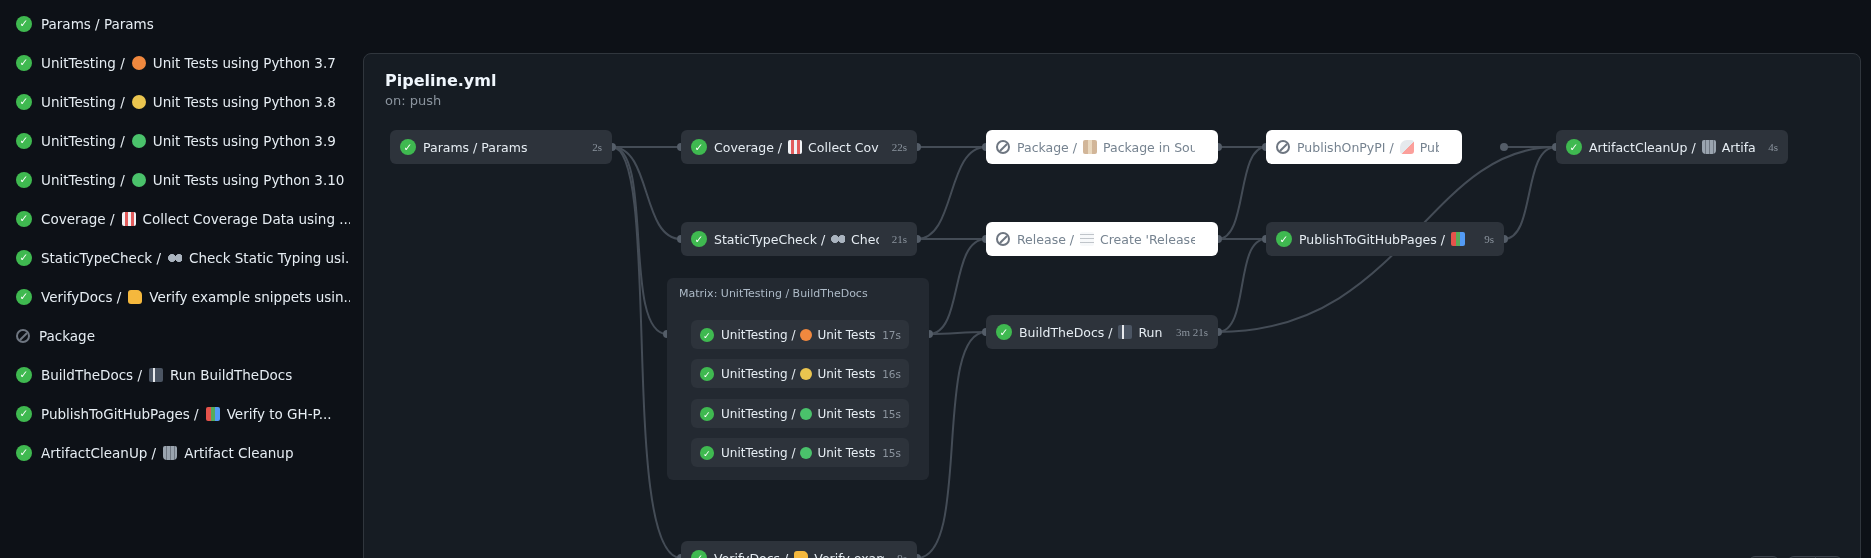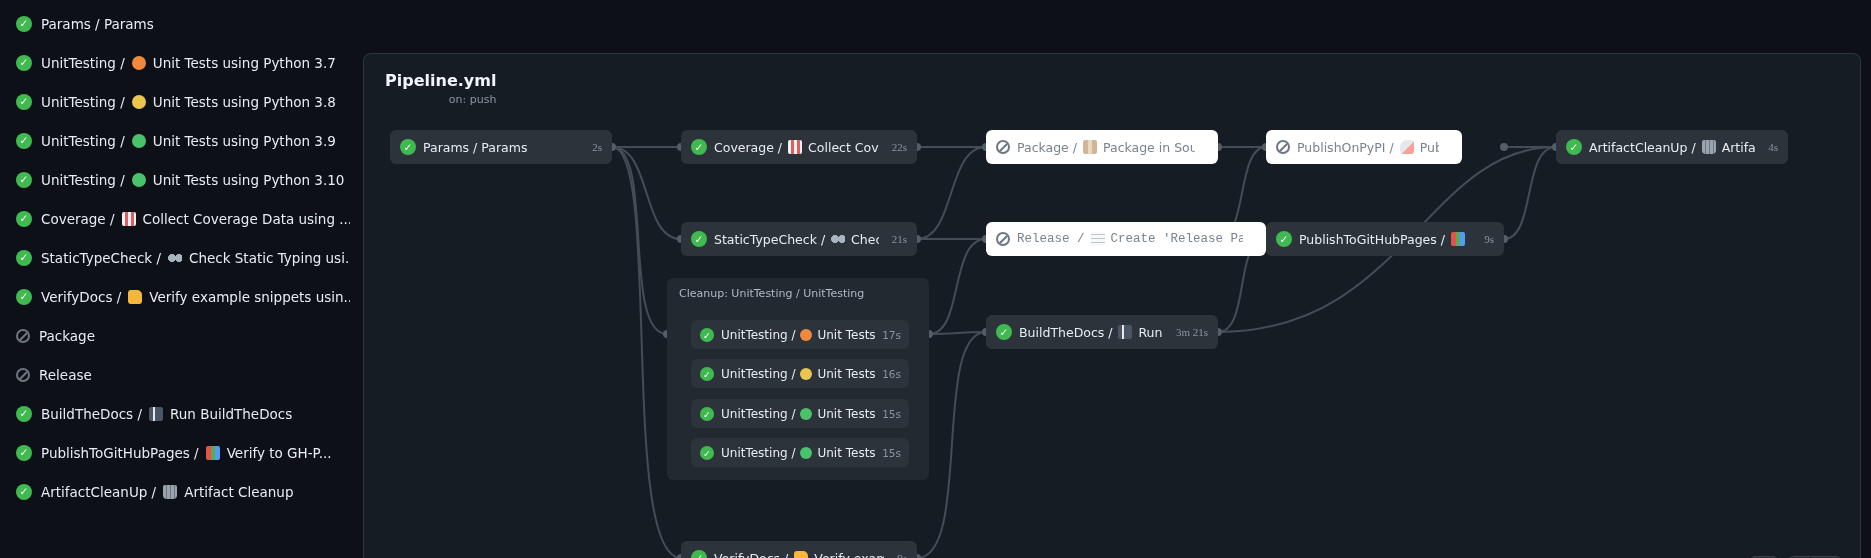--- a/index.html
+++ b/index.html
@@ -40,40 +40,40 @@
 
   
   .sidebar{ position:absolute; left:0; top:0; width:360px; height:558px; padding-top:4px; }
   .s-item{ height:39px; display:flex; align-items:center; gap:9px; padding:0 10px 0 16px; font-size:13.5px; color:#e6edf3; cursor:pointer; white-space:nowrap; overflow:hidden; }
   .stext{ display:inline-flex; align-items:center; gap:7px; white-space:nowrap; overflow:hidden; }
 
   
   .canvas{ position:absolute; left:363px; top:6px; width:1498px; height:546px; background:#161c23; border:1px solid #30363d; border-radius:8px; overflow:hidden;margin-top:47px; }
   .canvas-title{ position:absolute; left:21px; top:17px; z-index:3; }
   .canvas-title h1{ font-size:16px; font-weight:bold; color:#f0f6fc; }
-  .canvas-title .trigger{ font-size:11px; color:#8b949e; margin-top:3px;text-align:right; }
+  .canvas-title .trigger{ font-size:13px; color:#8b949e; margin-top:3px; }
 
   .edges{ position:absolute; left:0; top:0; width:1498px; height:546px; z-index:1; }
   .edges path{ stroke:#444c56; stroke-width:2; fill:none; stroke-linecap:round; }
   .edges circle{ fill:#545d68; }
 
   
   .node{ position:absolute; z-index:2; height:34px; display:flex; align-items:center; gap:7px; padding:0 10px; background:#2d333b; border-radius:6px; font-size:12.5px; cursor:pointer; white-space:nowrap; }
   .node .ntext{ display:inline-flex; align-items:center; gap:6px; overflow:hidden; white-space:nowrap; color:#e6edf3; }
   .node .ntime{ margin-left:auto; flex:none; font-size:11px; color:#8b949e; padding-left:6px;font-family:Liberation Serif, serif; }
   .node[data-status="skipped"]{ background:#ffffff; }
   .node[data-status="skipped"] .ntext{ color:#768390; }
   .node[data-status="skipped"] .mini-icon{ opacity:.55; }
 
   .n-params      { left:26px;   top:76px;  width:222px; }
   .n-coverage    { left:317px;  top:76px;  width:236px; }
   .n-stc         { left:317px;  top:168px; width:236px; }
   .n-verifydocs  { left:317px;  top:487px; width:236px; }
   .n-package     { left:622px;  top:76px;  width:232px; }
-  .n-release     { left:622px;  top:168px; width:280px;font-family:Liberation Mono, monospace; }
+  .n-release     { left:622px;  top:168px; width:232px; }
   .n-btd         { left:622px;  top:261px; width:232px; }
   .n-pypi        { left:902px;  top:76px;  width:196px; }
   .n-ghp         { left:902px;  top:168px; width:238px; }
   .n-acu         { left:1192px; top:76px;  width:232px; }
 
   
   .matrix{ position:absolute; z-index:2; left:303px; top:224px; width:262px; height:202px; background:#232931; border-radius:6px; }
   .matrix-label{ padding:9px 12px 0 12px; font-size:11px; color:#adbac7; white-space:nowrap; overflow:hidden; }
   .m-row{ position:absolute; left:24px; width:218px; height:29px; display:flex; align-items:center; gap:6px; padding:0 8px; background:#2d333b; border-radius:6px; font-size:12px; cursor:pointer; white-space:nowrap; }
   .m-row .ntext{ display:inline-flex; align-items:center; gap:5px; overflow:hidden; color:#e6edf3; }
@@ -165,26 +165,20 @@
       </span>
   </div>
 
   <div class="s-item">
     <span class="status" data-status="skipped"></span>
     <span class="stext">
         <span>Package</span>
       </span>
   </div>
 
-  <div class="s-item">
-    <span class="status" data-status="skipped"></span>
-    <span class="stext">
-        <span>Release</span>
-      </span>
-  </div>
 
   <div class="s-item">
     <span class="status" data-status="success"></span>
     <span class="stext">
         <span>BuildTheDocs /</span>
         <span class="mini-icon" data-icon="notebook"></span>
         <span>Run BuildTheDocs</span>
       </span>
   </div>
 
@@ -278,21 +272,21 @@
     <span class="status" data-status="success"></span>
     <span class="ntext">
         <span>StaticTypeCheck /</span>
         <span class="mini-icon" data-icon="glasses"></span>
         <span>Check ...</span>
       </span>
     <span class="ntime">21s</span>
   </div>
 
   <div class="matrix">
-    <div class="matrix-label">Cleanup: UnitTesting / UnitTesting</div>
+    <div class="matrix-label">Matrix: UnitTesting / BuildTheDocs</div>
 
     <div class="m-row r0">
       <span class="status sm" data-status="success"></span>
       <span class="ntext">
           <span>UnitTesting /</span>
           <span class="mini-icon" data-icon="orange-circle"></span>
           <span>Unit Tests u...</span>
         </span>
       <span class="ntime">17s</span>
     </div>

